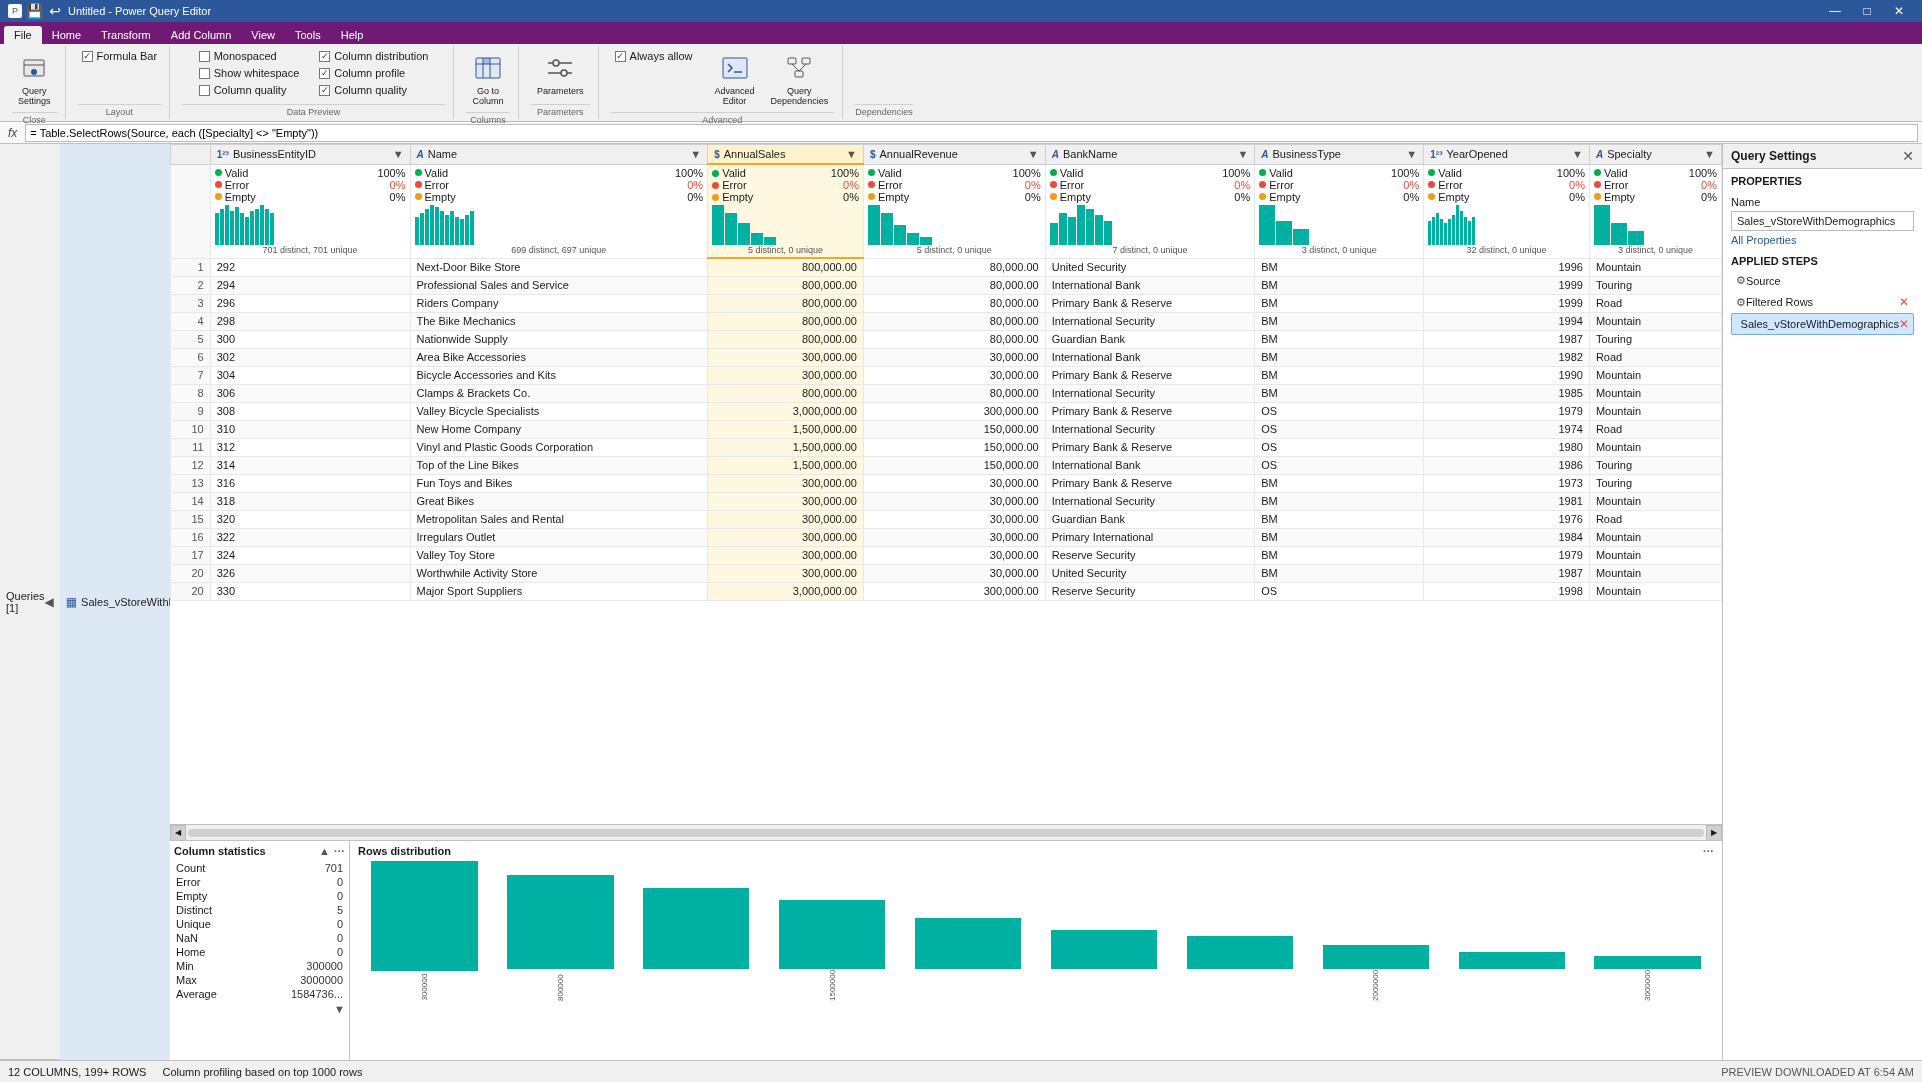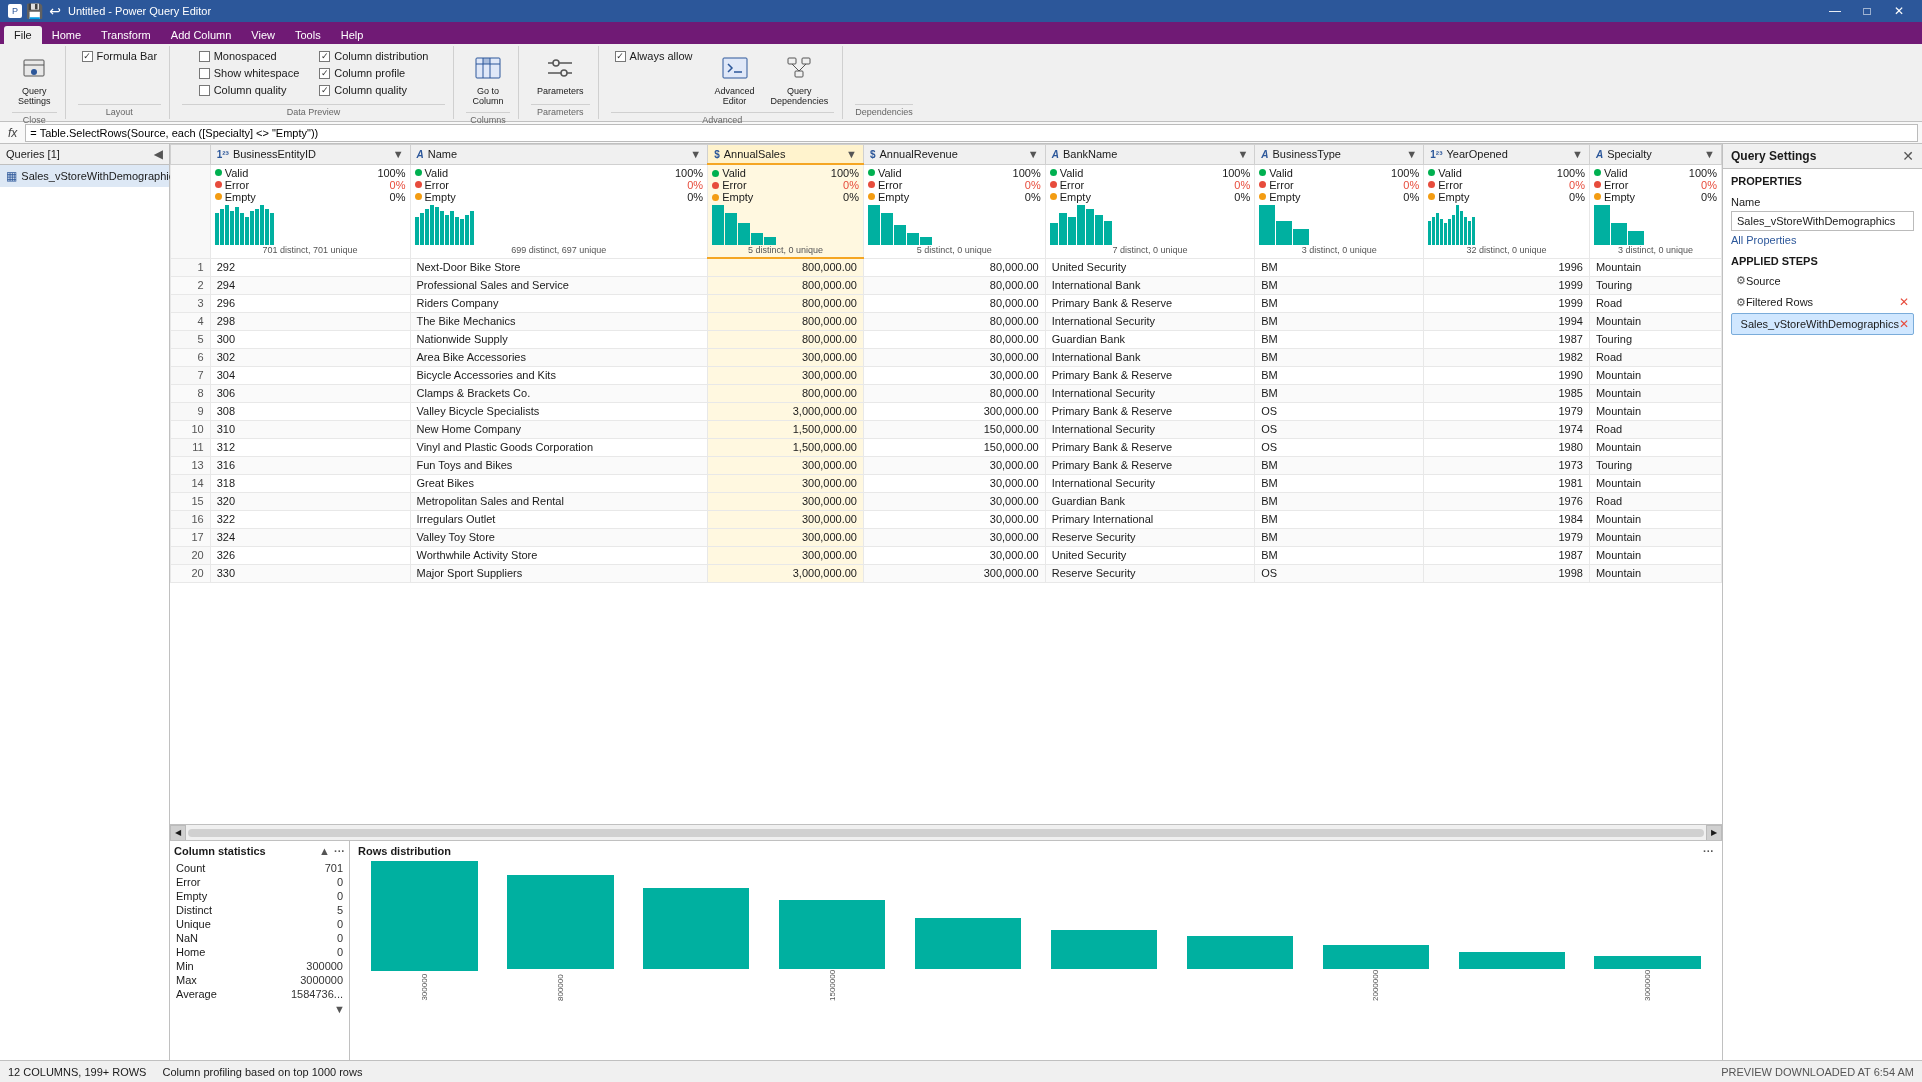--- a/index.html
+++ b/index.html
@@ -122,21 +122,21 @@
       display: flex;
       height: calc(1082px - 22px - 22px - 78px - 22px - 22px);
     }
 
     
     .queries-panel {
       width: 170px;
       background: white;
       border-right: 1px solid #c0c0c0;
       display: flex;
-      flex-direction: column;
+      flex-direction: row;
     }
     .queries-header {
       background: #f0f0f0;
       border-bottom: 1px solid #c0c0c0;
       padding: 3px 6px;
       display: flex;
       justify-content: space-between;
       align-items: center;
     }
     .queries-collapse { cursor: pointer; color: #555; font-size: 12px; }
@@ -926,20 +926,31 @@
               <tr>
     <td class="row-num">11</td>
     <td>312</td>
     <td>Vinyl and Plastic Goods Corporation</td>
     <td class="num-cell" style="background:#fff8e0;">1,500,000.00</td>
     <td class="num-cell">150,000.00</td>
     <td>Primary Bank &amp; Reserve</td>
     <td>OS</td>
     <td class="num-cell">1980</td>
     <td>Mountain</td>
+  </tr>
+              <tr>
+    <td class="row-num">12</td>
+    <td>314</td>
+    <td>Top of the Line Bikes</td>
+    <td class="num-cell" style="background:#fff8e0;">1,500,000.00</td>
+    <td class="num-cell">150,000.00</td>
+    <td>International Bank</td>
+    <td>OS</td>
+    <td class="num-cell">1986</td>
+    <td>Touring</td>
   </tr>
               <tr>
     <td class="row-num">13</td>
     <td>316</td>
     <td>Fun Toys and Bikes</td>
     <td class="num-cell" style="background:#fff8e0;">300,000.00</td>
     <td class="num-cell">30,000.00</td>
     <td>Primary Bank &amp; Reserve</td>
     <td>BM</td>
     <td class="num-cell">1973</td>

